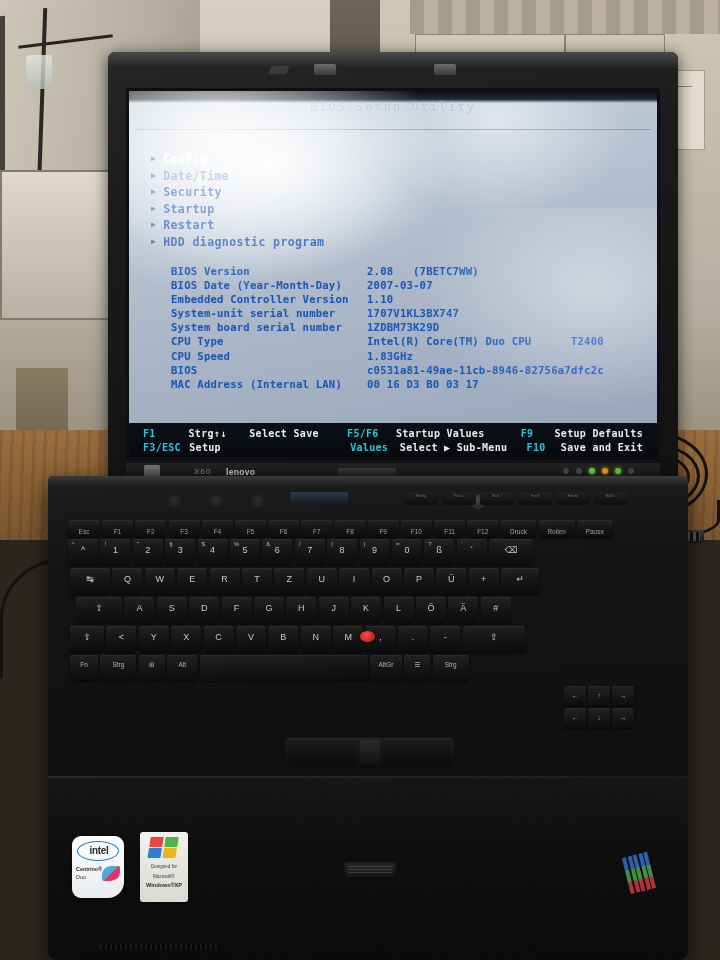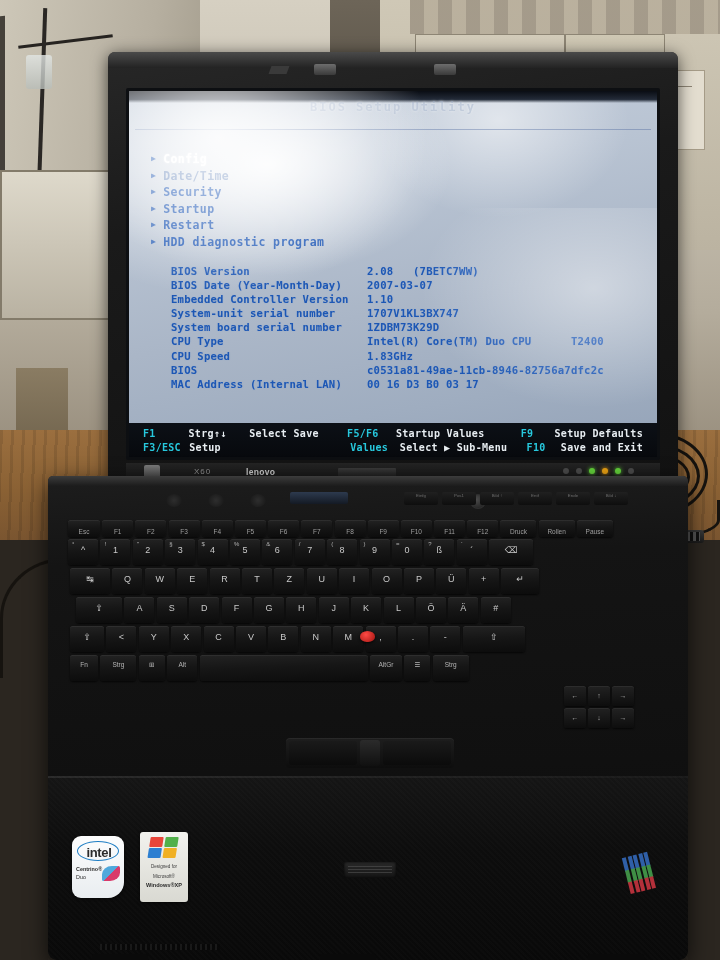--- a/index.html
+++ b/index.html
@@ -124,21 +124,21 @@
   .fd{color:#e8eef2; white-space:pre;}
   .c1{width:54px;} .c2{width:72px;} .c3{width:116px;}
   .c4{width:58px;} .c5{width:148px;} .c6{width:40px;}
 
   
   .bezel-bottom{position:absolute; left:108px; top:411px; width:534px; height:19px;
     background:linear-gradient(180deg,#242424,#141414);}
   .bz-x60{position:absolute; left:68px; top:4px; font-size:8px; color:#8d8d8d;
     font-family:"Liberation Sans",sans-serif; letter-spacing:1px;}
   .bz-lenovo{position:absolute; left:100px; top:4px; font-size:8.5px; color:#c9c9c9;
-    font-family:"Liberation Sans",sans-serif; font-weight:bold; letter-spacing:.3px;margin-left:20px;}
+    font-family:"Liberation Sans",sans-serif; font-weight:bold; letter-spacing:.3px;}
   .bz-tp{position:absolute; left:212px; top:5px; width:58px; height:9px;
     background:linear-gradient(180deg,#3a3a3a,#1d1d1d); border-radius:1px;}
   .bz-leds{position:absolute; right:26px; top:5px; display:flex; gap:7px; align-items:center;}
   .led{width:6px;height:6px;border-radius:50%;}
   .led.g{background:#63d13a; box-shadow:0 0 4px #63d13a;}
   .led.o{background:#e8a014; box-shadow:0 0 4px #e8a014;}
   .led.gy{background:#4a4a4a;}
   .bz-hinge{position:absolute; left:18px; top:2px; width:16px; height:15px;
     background:linear-gradient(180deg,#7a7a7a,#3d3d3d); border-radius:2px;}
 
@@ -213,21 +213,21 @@
     opacity:.55;}
 
   
   .st-intel{position:absolute; left:24px; top:60px; width:52px; height:62px;
     background:linear-gradient(180deg,#fdfdfd,#e9edf0);
     border-radius:9px 9px 16px 9px; box-shadow:0 1px 3px rgba(0,0,0,.6);
     font-family:"Liberation Sans",sans-serif;}
   .si-top{position:absolute; left:5px; top:5px; width:42px; height:20px;
     border:1.8px solid #1f7ec4; border-radius:50%;}
   .si-word{position:absolute; left:0; top:9px; width:54px; text-align:center;
-    font-size:13px; color:#2b2b2b; font-weight:bold; letter-spacing:-.3px;}
+    font-size:10px; color:#2b2b2b; font-weight:bold; letter-spacing:-.3px;}
   .si-c{position:absolute; left:4px; top:30px; font-size:5.4px; color:#2d2d2d;
     font-weight:bold;}
   .si-c2{position:absolute; left:4px; top:38px; font-size:5.4px; color:#2d2d2d;}
   .si-swoosh{position:absolute; right:4px; top:30px; width:18px; height:15px;
     background:linear-gradient(135deg,#4fa8dc 0 50%,#d93a6a 50% 100%);
     border-radius:55% 10% 55% 10%;}
 
   .st-xp{position:absolute; left:92px; top:56px; width:48px; height:70px;
     background:linear-gradient(180deg,#f2f2ee,#d9d9d2);
     border-radius:3px; box-shadow:0 1px 3px rgba(0,0,0,.6);

